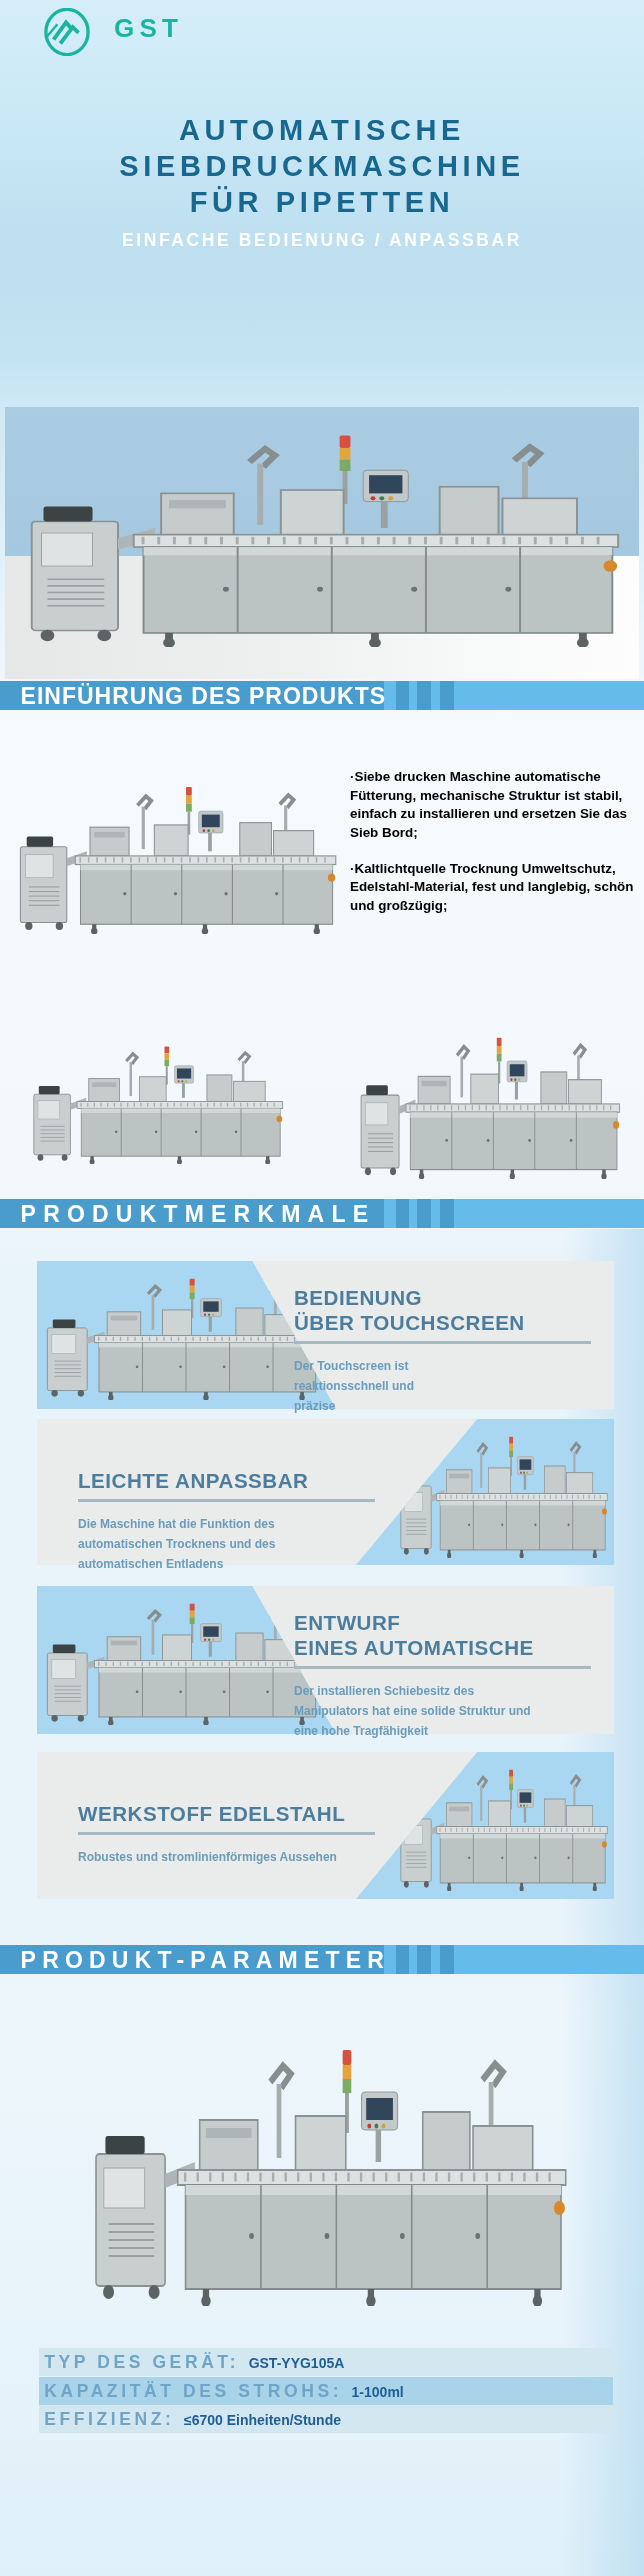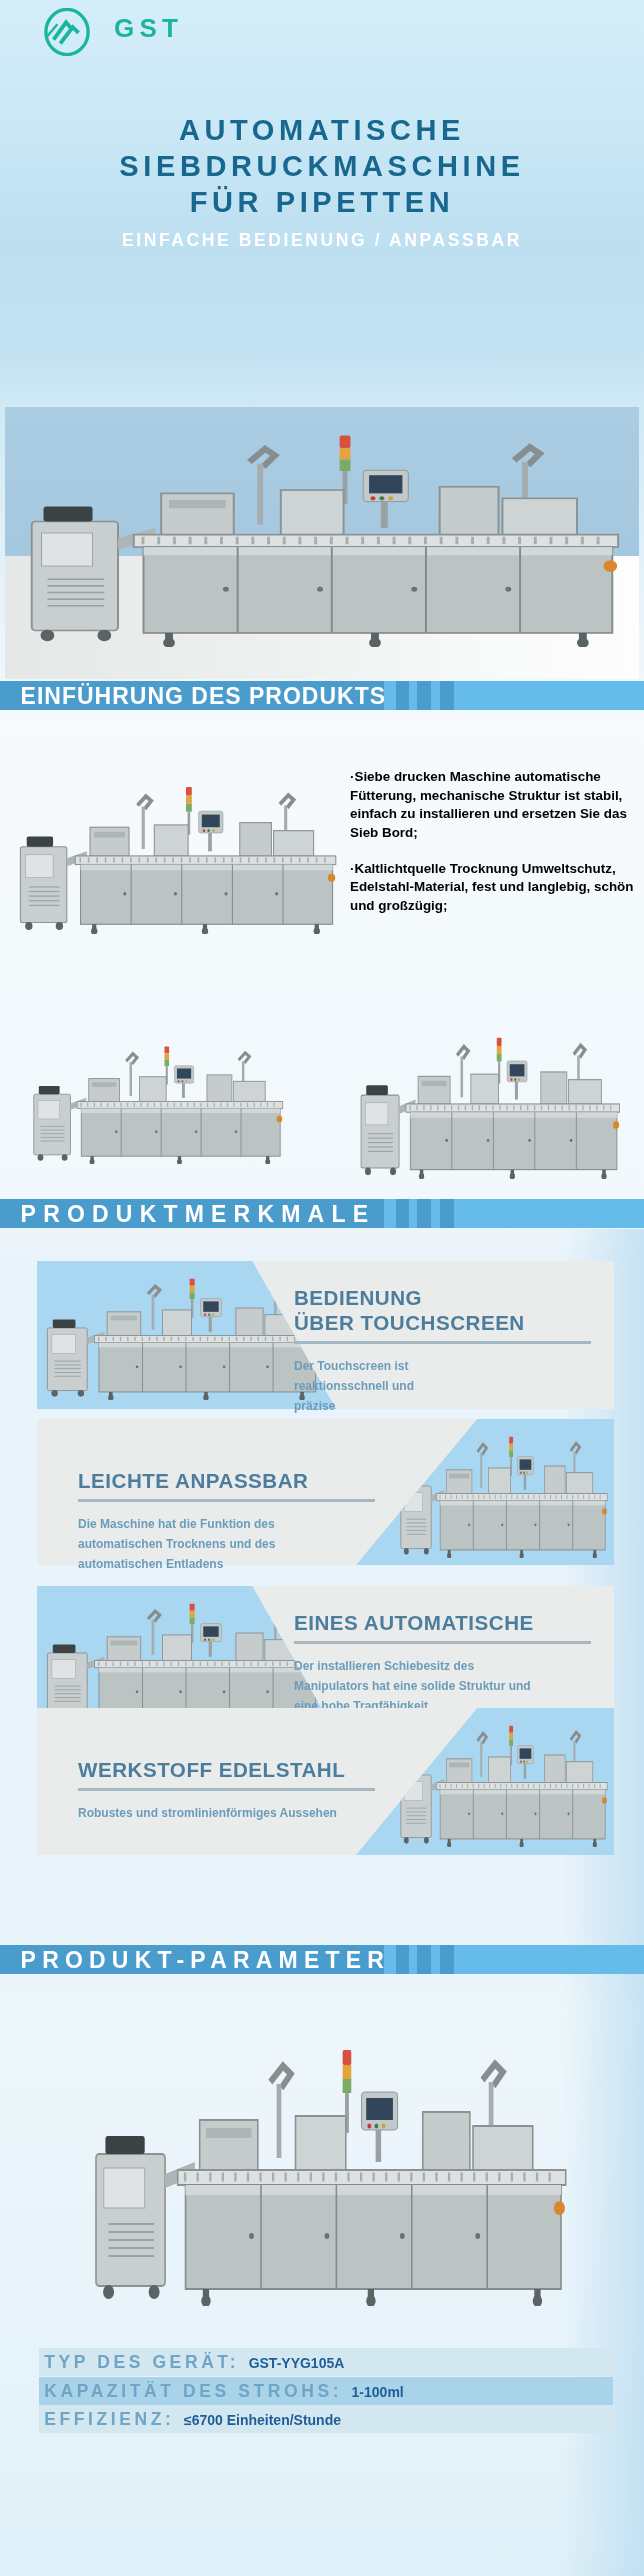--- a/index.html
+++ b/index.html
@@ -44,21 +44,21 @@
   
   .m{position:absolute;}
   .m-hero{left:13px;top:17px;width:608px;height:223px;}
   .m-intro{left:13px;top:779px;width:327px;height:155px;}
   .m-row1{left:28px;top:1040px;width:258px;height:124px;}
   .m-row2{left:355px;top:1030px;width:268px;height:149px;}
   .m-params{left:85px;top:2036px;width:487px;height:270px;}
   
   .card{position:absolute;left:37px;width:577px;background:#e9eceb;}
   .c1{top:1261px;height:148px;}.c2{top:1419px;height:146px;}
-  .c3{top:1586px;height:148px;}.c4{top:1708px;height:147px;}
+  .c3{top:1586px;height:148px;}.c4{top:1752px;height:147px;}
   .card-img{position:absolute;top:0;bottom:0;background:#a9d6f0;overflow:hidden;}
   .img-left{left:0;width:299px;clip-path:polygon(0 0,72% 0,100% 100%,0 100%);}
   .img-right{right:0;width:258px;clip-path:polygon(47% 0,100% 0,100% 100%,0 100%);}
   .card-img .m{left:4.1px;top:11.3px;width:281px;height:128px;}
   .img-right .m{left:40px;top:11.3px;width:214px;height:128px;}
   .card-text{position:absolute;}
   .text-right{left:257px;width:297px;}
   .text-left{left:41px;width:297px;}
   .ct-top46{top:24px;}.ct-top96{top:49px;}
   .card-title{color:#4d7d9d;font-weight:bold;font-size:20.6px;line-height:25px;letter-spacing:0.5px;}
@@ -236,20 +236,21 @@
   </div>
 
   <div class="card c3">
     <div class="card-img img-left">
       <svg class="m" viewBox="0 0 620 270" preserveAspectRatio="none">
           <use href="#machine"></use>
         </svg>
     </div>
     <div class="card-text text-right ct-top46">
       <div class="card-title">
+        <div>ENTWURF</div>
         <div>EINES AUTOMATISCHE</div>
       </div>
       <div class="card-divider"></div>
       <div class="card-body bw500">Der installieren Schiebesitz des Manipulators hat eine solide Struktur und eine hohe Tragfähigkeit</div>
     </div>
   </div>
 
   <div class="card c4">
     <div class="card-img img-right">
       <svg class="m" viewBox="0 0 620 270" preserveAspectRatio="none">

